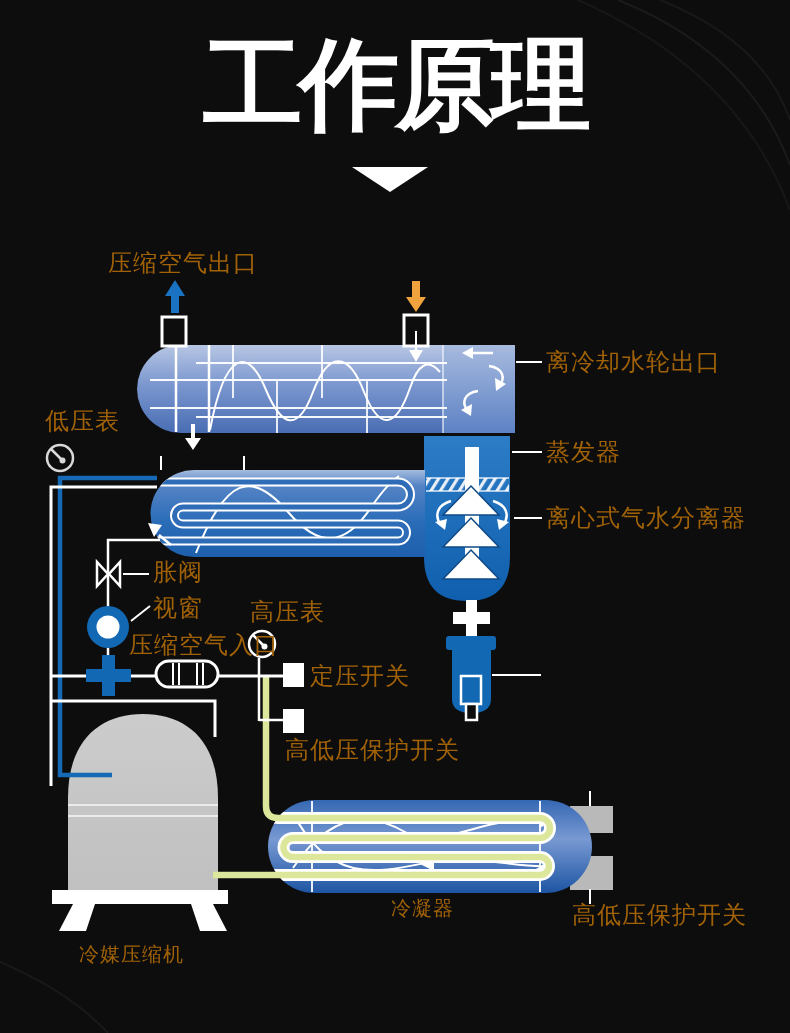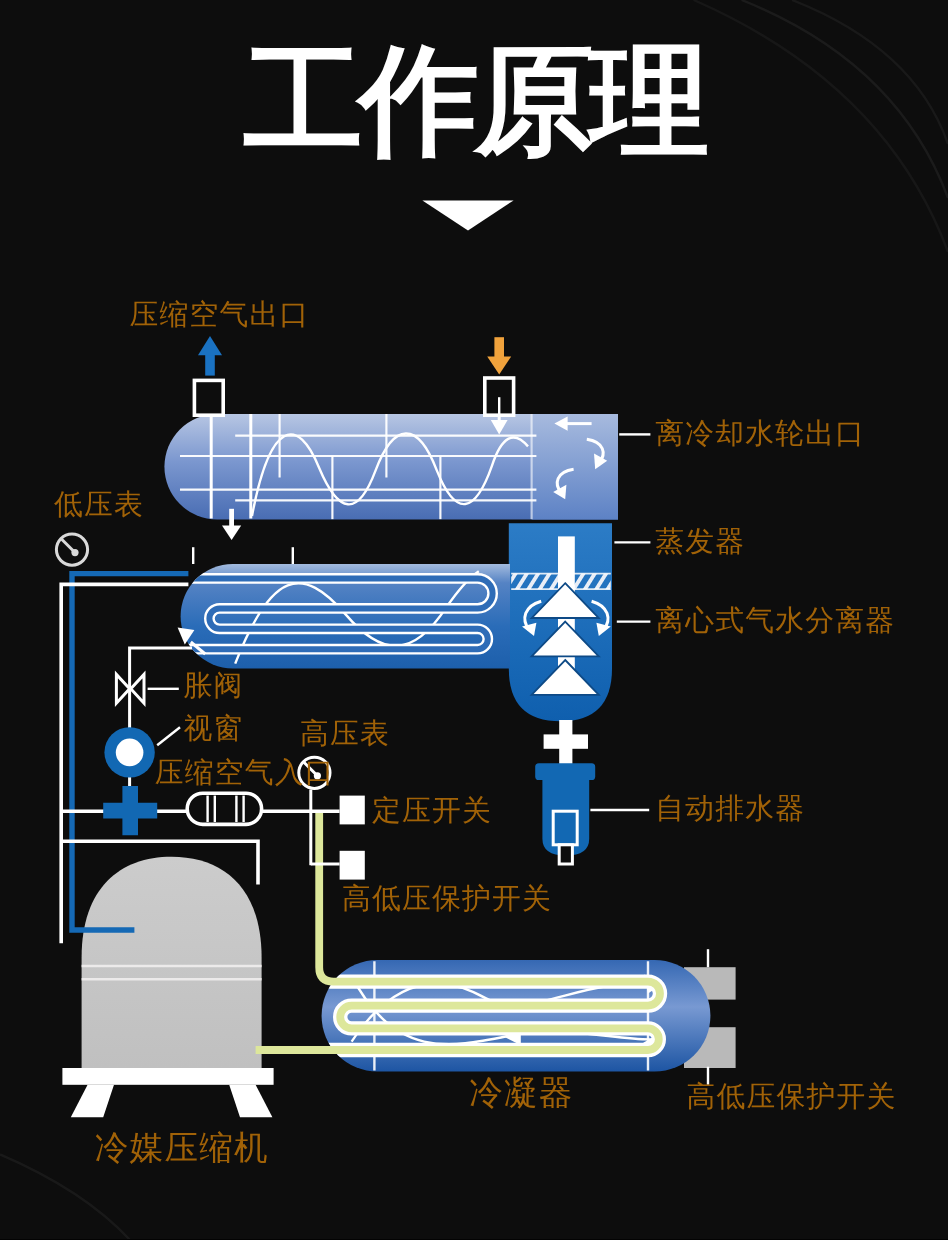--- a/index.html
+++ b/index.html
@@ -1,21 +1,21 @@
 <!DOCTYPE html>
 <html><head>
 <meta charset="utf-8">
 <style>
   html,body{margin:0;padding:0;background:#000;}
   #stage{position:relative;width:790px;height:1033px;background:#0d0d0d;overflow:hidden;
          font-family:Liberation Mono, monospace;padding-left:10px;}
   #diagram-svg{position:absolute;left:0;top:0;}
   .lbl{position:absolute;color:#a16207;font-size:24px;line-height:1.15;white-space:nowrap;
        letter-spacing:1px;}
-  .lbl.big{font-size:28px;}
+  .lbl.big{font-size:20px;}
   #main-title{position:absolute;left:0;top:40px;width:790px;text-align:center;color:#ffffff;
        font-size:100px;font-weight:900;letter-spacing:-4px;line-height:1.05;}
 </style>
 </head>
 <body>
 
 <div id="stage">
 
   <div id="main-title">工作原理</div>
 
@@ -249,19 +249,18 @@
   <div class="lbl" style="left:108px;top:251px">压缩空气出口</div>
   <div class="lbl" style="left:546px;top:350px">离冷却水轮出口</div>
   <div class="lbl" style="left:45px;top:409px">低压表</div>
   <div class="lbl" style="left:546px;top:440px">蒸发器</div>
   <div class="lbl" style="left:546px;top:506px">离心式气水分离器</div>
   <div class="lbl" style="left:153px;top:560px">胀阀</div>
   <div class="lbl" style="left:153px;top:596px">视窗</div>
   <div class="lbl" style="left:250px;top:600px">高压表</div>
   <div class="lbl" style="left:129px;top:633px">压缩空气入口</div>
   <div class="lbl" style="left:310px;top:664px">定压开关</div>
-  <div class="lbl" style="left:546px;top:663px">自动排水器</div>
   <div class="lbl" style="left:285px;top:738px">高低压保护开关</div>
   <div class="lbl big" style="left:391px;top:898px">冷凝器</div>
   <div class="lbl" style="left:572px;top:903px">高低压保护开关</div>
   <div class="lbl big" style="left:79px;top:944px">冷媒压缩机</div>
 
 </div>
 
 </body></html>

